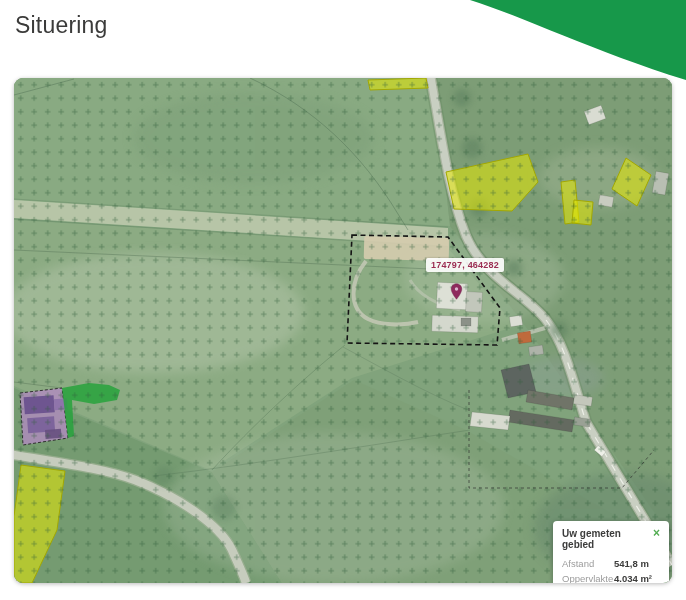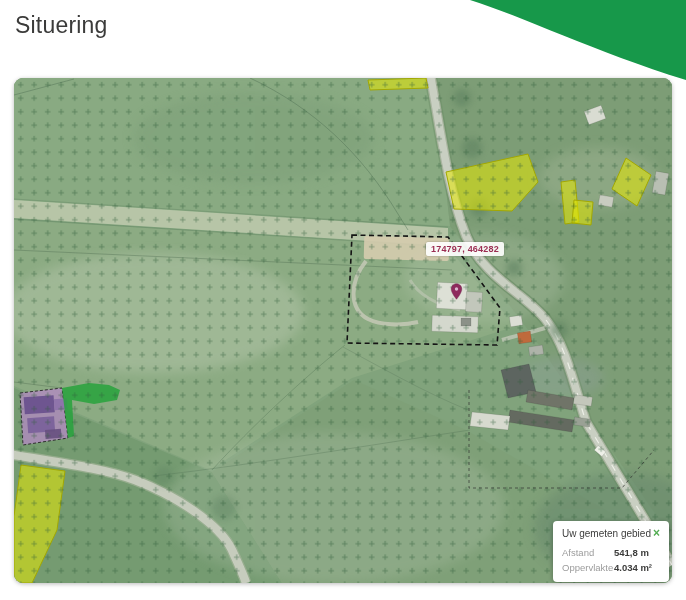--- a/index.html
+++ b/index.html
@@ -23,35 +23,35 @@
   }
   .swoosh{position:absolute;top:0;right:0;width:216px;height:80px;z-index:2;}
   .swoosh path{fill:var(--header-green);}
   .map-card{
     position:absolute;left:14px;top:78px;width:658px;height:505px;
     border-radius:9px;overflow:hidden;background:#81a37c;
     box-shadow:0 1px 4px rgba(0,0,0,.28);z-index:1;
   }
   .map-svg{position:absolute;inset:0;width:100%;height:100%;display:block;}
   .coord-label{
-    position:absolute;left:412px;top:164px;z-index:4;white-space:nowrap;
+    position:absolute;left:412px;top:180px;z-index:4;white-space:nowrap;
     background:rgba(255,255,255,.9);color:var(--coord-text-color);
     font-size:9px;font-weight:bold;letter-spacing:.2px;
     padding:2px 5px;border-radius:2px;box-shadow:0 0 2px rgba(0,0,0,.3);
   }
   .pin{position:absolute;left:436px;top:205px;width:13px;height:17px;z-index:5;}
   .pin .pin-body{fill:var(--pin-color);stroke:#5e1c3e;stroke-width:.5;}
   .pin .pin-hole{fill:#d9b7cc;}
   .measure-card{
     position:absolute;left:539px;top:443px;width:116px;z-index:6;
     background:#ffffff;border-radius:4px;box-shadow:0 1px 5px rgba(0,0,0,.3);
     padding:7px 9px;
   }
   .mc-head{display:flex;justify-content:space-between;align-items:flex-start;margin-bottom:6px;}
-  .mc-title{font-size:10px;font-weight:normal;color:#3c3c3b;}
+  .mc-title{font-size:10px;font-weight:bold;color:#3c3c3b;}
   .mc-close{color:var(--close-icon-color);font-size:12px;font-weight:bold;line-height:10px;cursor:pointer;}
   .mc-row{display:flex;font-size:9.5px;line-height:15px;}
   .mc-label{width:52px;color:#9c9c9c;flex:none;}
   .mc-value{font-weight:bold;color:#3c3c3b;}
   
   .y-parcel{fill:var(--parcel-yellow);fill-opacity:.55;stroke:#a3a800;stroke-width:1;}
   .p-parcel{fill:var(--parcel-purple);fill-opacity:.8;stroke:#2e2e2e;stroke-width:1;stroke-dasharray:3 2;}
   .g-parcel{fill:var(--parcel-green);fill-opacity:.85;}
 </style>
 </head>

